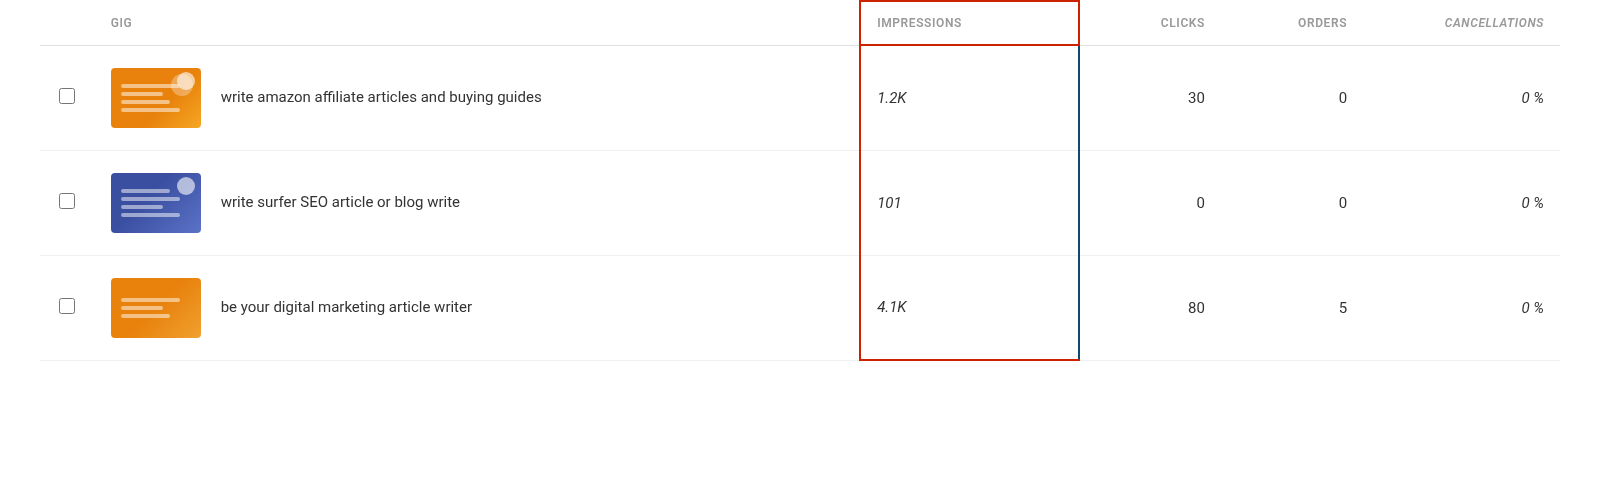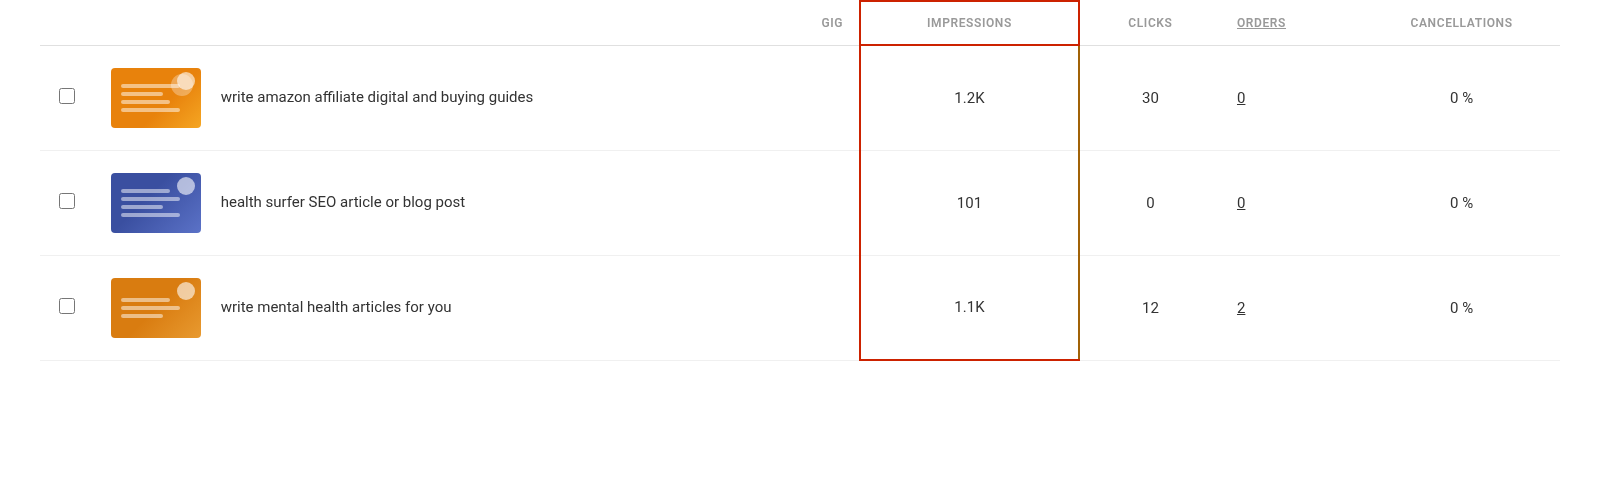--- a/index.html
+++ b/index.html
@@ -48,57 +48,57 @@
     td {
       padding: 22px 16px;
       font-size: 15px;
       color: #333;
       border-bottom: 1px solid #f0f0f0;
       vertical-align: middle;
     }
 
     td.impressions-col {
       border-left: 2px solid #cc2200;
-      border-right: 2px solid #a16207;
+      border-right: 2px solid #0c4a6e;
+      font-style: italic;
     }
 
     tr:last-child td.impressions-col {
       border-bottom: 2px solid #cc2200;
     }
 
     .checkbox-col {
       width: 50px;
       text-align: center;
     }
 
     .gig-col {
       width: 700px;
-      text-align: right;
     }
 
     .impressions-col {
       width: 200px;
-      text-align: center;
+      text-align: left;
     }
 
     .clicks-col {
       width: 130px;
-      text-align: center;
+      text-align: right;
       margin-left: 48px;
     }
 
     .orders-col {
       width: 130px;
-      text-align: left;
-      text-decoration: underline;
+      text-align: right;
     }
 
     .cancellations-col {
       width: 180px;
-      text-align: center;
+      text-align: right;
+      font-style: italic;
     }
 
     .gig-cell {
       display: flex;
       align-items: center;
       gap: 20px;
     }
 
     .gig-thumbnail {
       width: 90px;
@@ -208,21 +208,21 @@
       <div class="gig-cell">
         <div class="gig-thumbnail thumb-amazon">
           <div class="thumb-lines">
     <div class="thumb-line long"></div>
     <div class="thumb-line short"></div>
     <div class="thumb-line medium"></div>
     <div class="thumb-line long"></div>
   </div>
                 <div class="thumb-avatar"></div>
         </div>
-        <span class="gig-title">write amazon affiliate digital and buying guides</span>
+        <span class="gig-title">write amazon affiliate articles and buying guides</span>
       </div>
     </td>
     <td class="impressions-col">1.2K</td>
     <td class="clicks-col">30</td>
     <td class="orders-col">0</td>
     <td class="cancellations-col">0 %</td>
   </tr>
         <tr>
     <td class="checkbox-col">
       <input type="checkbox" style="">
@@ -231,45 +231,44 @@
       <div class="gig-cell">
         <div class="gig-thumbnail thumb-seo">
           <div class="thumb-lines">
     <div class="thumb-line medium"></div>
     <div class="thumb-line long"></div>
     <div class="thumb-line short"></div>
     <div class="thumb-line long"></div>
   </div>
                 <div class="thumb-avatar"></div>
         </div>
-        <span class="gig-title">health surfer SEO article or blog post</span>
+        <span class="gig-title">write surfer SEO article or blog write</span>
       </div>
     </td>
     <td class="impressions-col">101</td>
     <td class="clicks-col">0</td>
     <td class="orders-col">0</td>
     <td class="cancellations-col">0 %</td>
   </tr>
         <tr>
     <td class="checkbox-col">
       <input type="checkbox" style="">
     </td>
     <td class="gig-col">
       <div class="gig-cell">
-        <div class="gig-thumbnail thumb-mental">
+        <div class="gig-thumbnail thumb-digital">
           <div class="thumb-lines">
+    <div class="thumb-line long"></div>
+    <div class="thumb-line short"></div>
     <div class="thumb-line medium"></div>
-    <div class="thumb-line long"></div>
-    <div class="thumb-line short"></div>
   </div>
-                <div class="thumb-avatar"></div>
         </div>
-        <span class="gig-title">write mental health articles for you</span>
+        <span class="gig-title">be your digital marketing article writer</span>
       </div>
     </td>
-    <td class="impressions-col">1.1K</td>
-    <td class="clicks-col">12</td>
-    <td class="orders-col">2</td>
+    <td class="impressions-col">4.1K</td>
+    <td class="clicks-col">80</td>
+    <td class="orders-col">5</td>
     <td class="cancellations-col">0 %</td>
   </tr>
       </tbody>
   </table>
 </div>
 
 </body></html>

